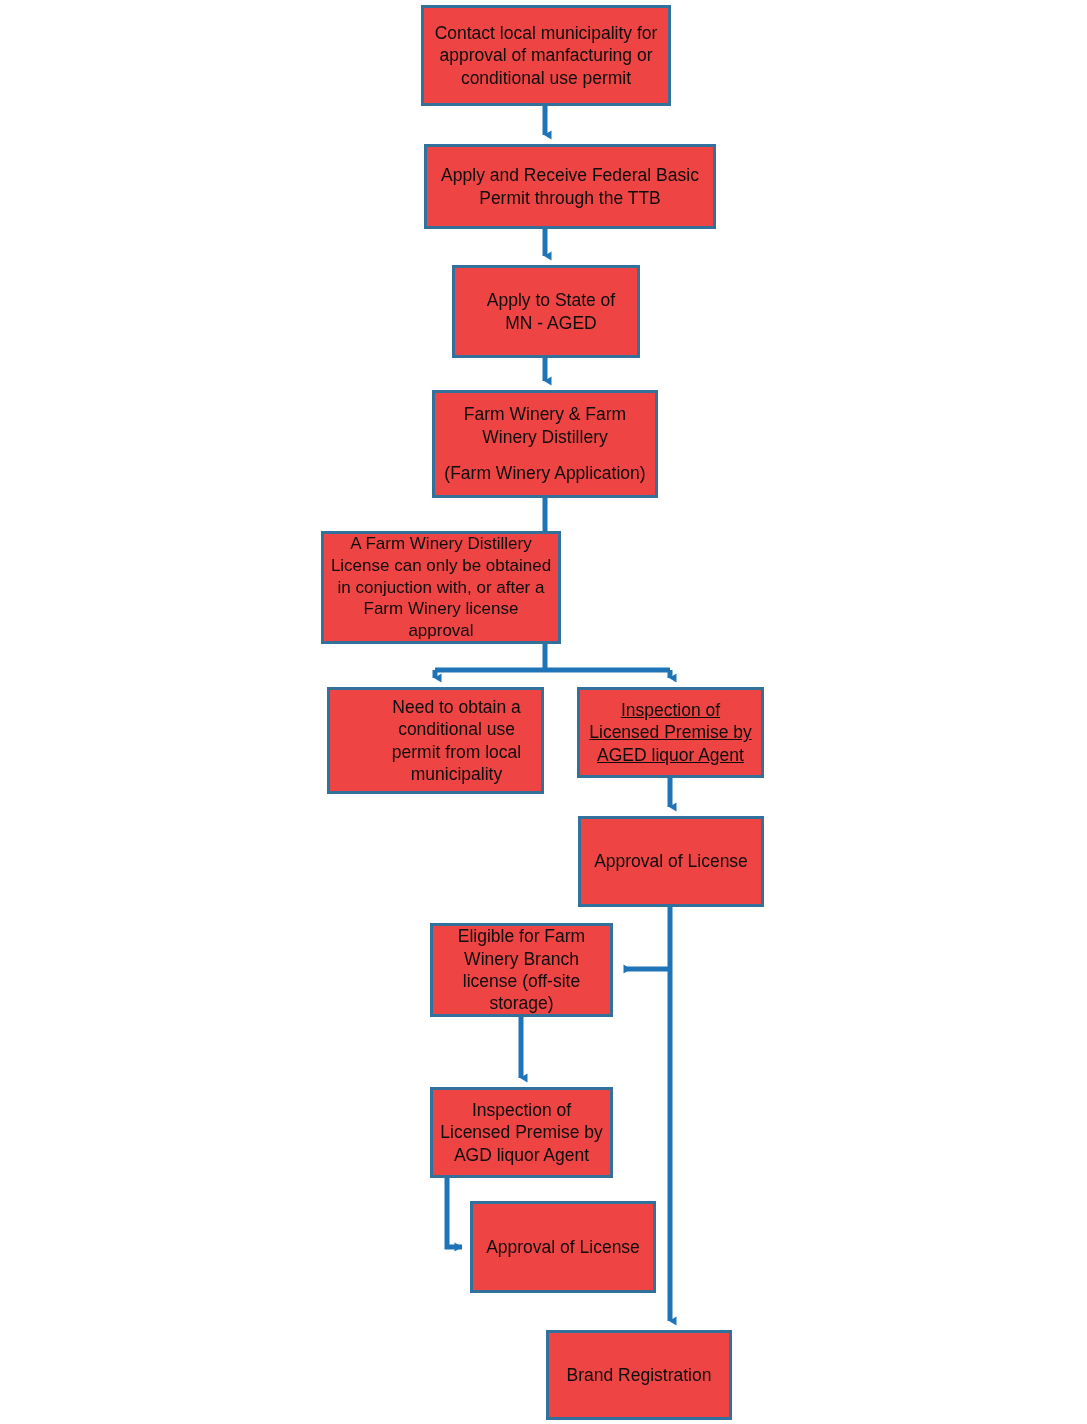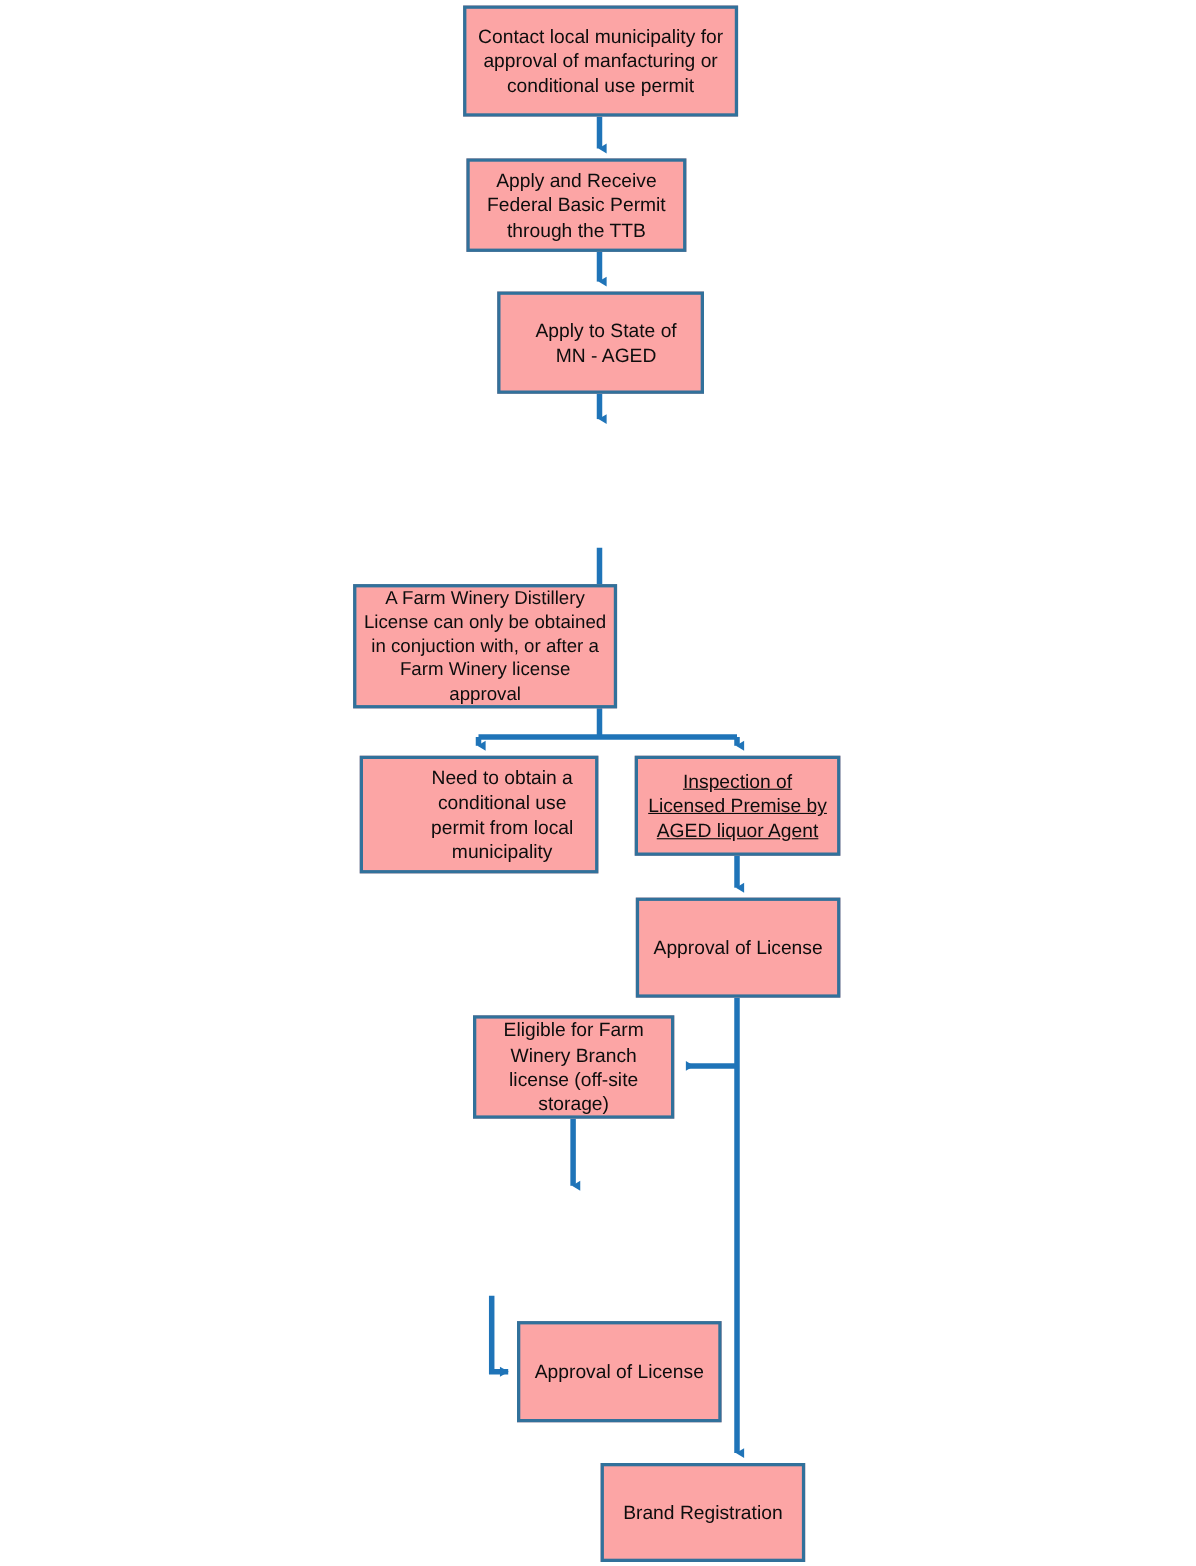--- a/index.html
+++ b/index.html
@@ -22,21 +22,21 @@
     position: absolute;
     left: 0;
     top: 0;
     width: 1087px;
     height: 1424px;
     pointer-events: none;
   }
   .node {
     position: absolute;
     box-sizing: border-box;
-    background: #fca5a5;
+    background: #ef4444;
     border: 3px solid #31719B;
     display: flex;
     align-items: center;
     justify-content: center;
     text-align: center;
     color: #0d0d0d;
     font-size: 17.5px;
     line-height: 1.28;
     padding: 2px 6px;
     z-index: 2;
@@ -44,21 +44,21 @@
   .node .txt {
     display: block;
     white-space: pre-line;
   }
   .node .txt2 {
     display: block;
     white-space: pre-line;
     margin-top: 14px;
   }
   .node-n1  { left: 421px;  top: 5px;    width: 250px; height: 101px; }
-  .node-n2  { left: 424px;  top: 144px;  width: 200px; height: 85px;  }
+  .node-n2  { left: 424px;  top: 144px;  width: 292px; height: 85px;  }
   .node-n3  { left: 452px;  top: 265px;  width: 188px; height: 93px; padding-left: 16px;  }
   .node-n4  { left: 432px;  top: 390px;  width: 226px; height: 108px;
               flex-direction: column; justify-content: center; }
   .node-n5  { left: 321px;  top: 531px;  width: 240px; height: 113px;  font-size: 17px; }
   .node-n6  { left: 327px;  top: 687px;  width: 217px; height: 107px; padding-left: 48px; }
   .node-n7  { left: 577px;  top: 687px;  width: 187px; height: 91px; text-decoration: underline;  }
   .node-n8  { left: 578px;  top: 816px;  width: 186px; height: 91px;  }
   .node-n9  { left: 430px;  top: 923px;  width: 183px; height: 94px;  }
   .node-n10 { left: 430px;  top: 1087px; width: 183px; height: 91px;  }
   .node-n11 { left: 470px;  top: 1201px; width: 186px; height: 92px;  }
@@ -117,20 +117,24 @@
   </div>
 
   <div class="node node-n2">
     <span class="txt">Apply and Receive Federal Basic Permit through the TTB</span>
   </div>
 
   <div class="node node-n3">
     <span class="txt">Apply to State of MN - AGED</span>
   </div>
 
+  <div class="node node-n4">
+    <span class="txt">Farm Winery &amp; Farm Winery Distillery</span>
+    <span class="txt2">(Farm Winery Application)</span>
+  </div>
 
   <div class="node node-n5">
     <span class="txt">A Farm Winery Distillery License can only be obtained in conjuction with, or after a Farm Winery license approval</span>
   </div>
 
   <div class="node node-n6">
     <span class="txt">Need to obtain a conditional use permit from local municipality</span>
   </div>
 
   <div class="node node-n7">
@@ -138,20 +142,23 @@
   </div>
 
   <div class="node node-n8">
     <span class="txt">Approval of License</span>
   </div>
 
   <div class="node node-n9">
     <span class="txt">Eligible for Farm Winery Branch license (off-site storage)</span>
   </div>
 
+  <div class="node node-n10">
+    <span class="txt">Inspection of Licensed Premise by AGD liquor Agent</span>
+  </div>
 
   <div class="node node-n11">
     <span class="txt">Approval of License</span>
   </div>
 
   <div class="node node-n12">
     <span class="txt">Brand Registration</span>
   </div>
 
 </div>

